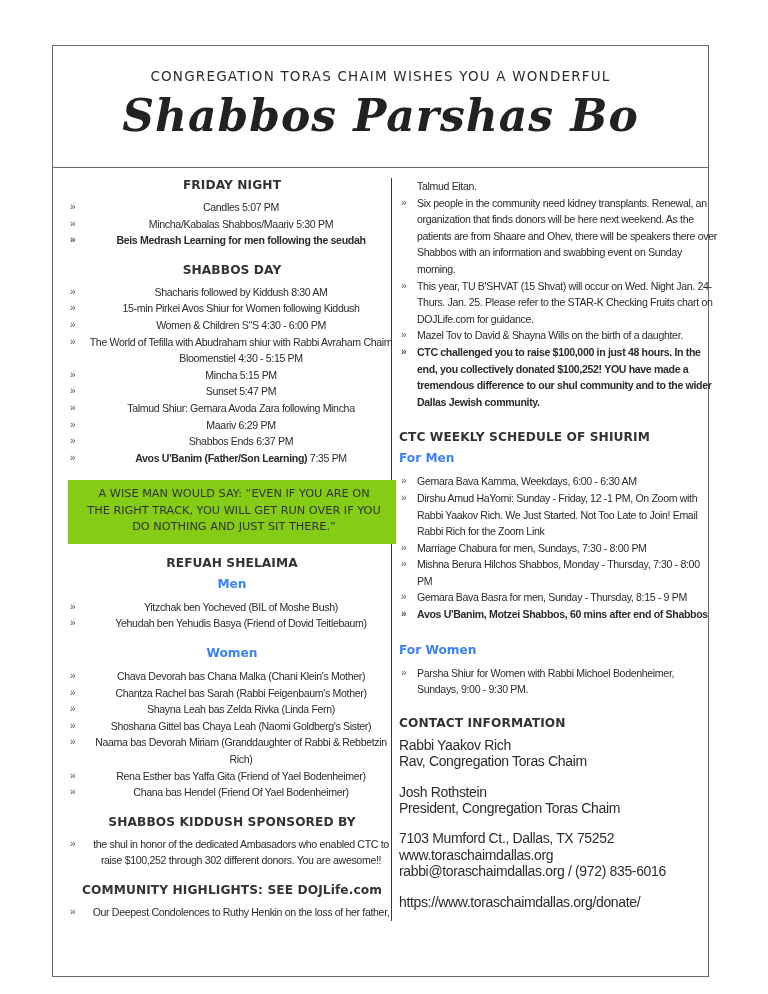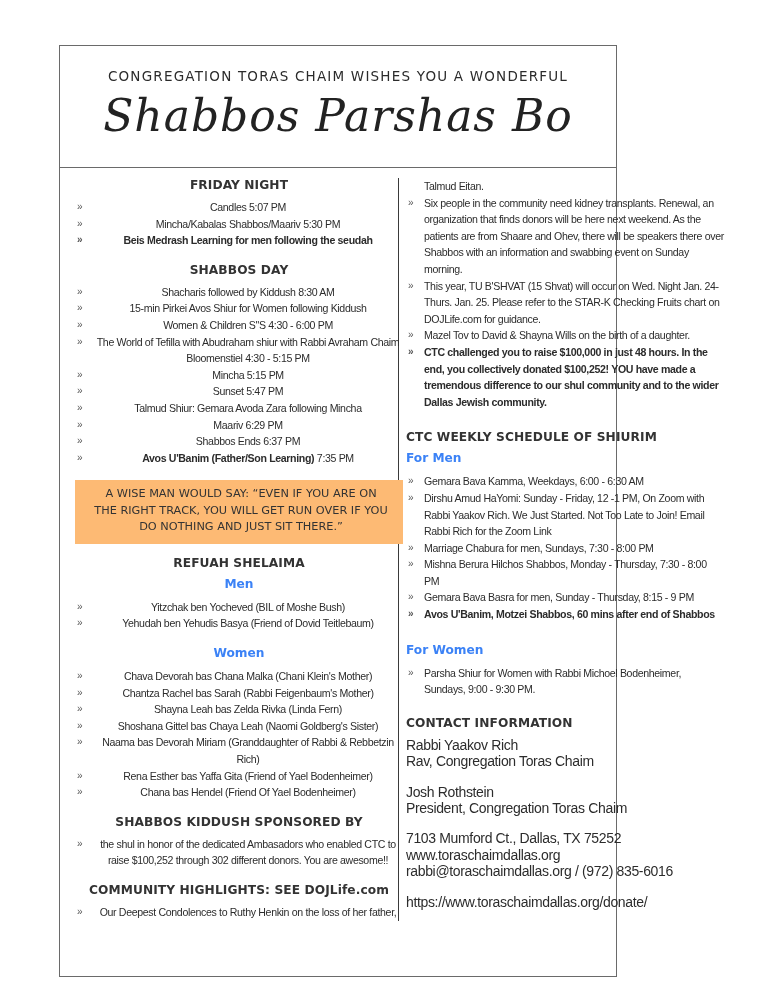--- a/index.html
+++ b/index.html
@@ -1,38 +1,38 @@
 <!DOCTYPE html>
 <html><head>
 <meta charset="utf-8">
 <style>
   html, body { margin: 0; padding: 0; background: #ffffff; }
   body { width: 768px; height: 994px; position: relative; overflow: hidden;
          font-family: "Liberation Sans Narrow", "Liberation Sans", sans-serif; color: #2a2a2a; }
-  .frame { position: absolute; left: 59px; top: 45px; width: 558px; height: 932px;
+  .frame { position: absolute; left: 52px; top: 45px; width: 657px; height: 932px;
            border: 1.5px solid #6a6a6a; box-sizing: border-box; padding-left: 12px; }
   .header { position: absolute; left: 0; top: 0; width: 100%; height: 122px;
             border-bottom: 1.5px solid #6a6a6a; box-sizing: border-box; text-align: center; }
   .header .kicker { position: absolute; left: 0; right: 0; top: 22px; font-family: "DejaVu Sans", sans-serif;
                     font-size: 13.5px; letter-spacing: 1.2px; color: #2b2b2b; }
   .header .script { position: absolute; left: 0; right: 0; top: 44px; font-family: "DejaVu Serif", serif;
-                    font-style: italic; font-size: 44px; color: #222; letter-spacing: 1px; }
+                    font-style: italic; font-size: 44px; color: #222; letter-spacing: 1px; font-weight: bold; }
   .col { position: absolute; top: 132px; }
   .col-left { left: 15px; width: 328px; text-align: center; }
   .col-right { left: 346px; width: 318px; }
   .divider { position: absolute; left: 338px; top: 132px; width: 1px; height: 743px; background: #3a3a3a; }
   .sec-title { font-family: "DejaVu Sans", sans-serif; font-weight: bold; font-size: 12.2px; color: #333;
                margin: 0 0 7px 0; letter-spacing: 0.1px; }
   .sub-title { font-family: "DejaVu Sans", sans-serif; font-weight: bold; font-size: 12.2px; color: #3b82f6; margin: 0 0 8px 0; }
   ul.items { list-style: none; margin: 0 0 14px 0; padding: 0; }
   ul.items li { position: relative; padding-left: 18px; font-size: 10.6px; line-height: 16.6px;
                 transform-origin: left; letter-spacing: -0.35px; color: #2c2c2c; }
   ul.items li .bullet { position: absolute; left: 2px; top: 0; color: #555; font-size: 10px; }
   ul.items li.bold { font-weight: bold; }
-  .quote { background: #fdba74; padding: 6px 14px 8px 18px; margin: 4px 0 12px 0;
+  .quote { background: #84cc16; padding: 6px 14px 8px 18px; margin: 4px 0 12px 0;
            font-family: "DejaVu Sans", sans-serif; font-size: 11.3px; line-height: 16.5px; color: #333; }
   .contact p { margin: 0 0 4px 0; font-size: 14px; line-height: 16.4px; letter-spacing: -0.35px; color: #2c2c2c; }
   .contact .gap { height: 10px; }
 </style>
 </head>
 <body>
 
 <div class="frame">
   <div class="header">
     <div class="kicker">CONGREGATION TORAS CHAIM WISHES YOU A WONDERFUL</div>

